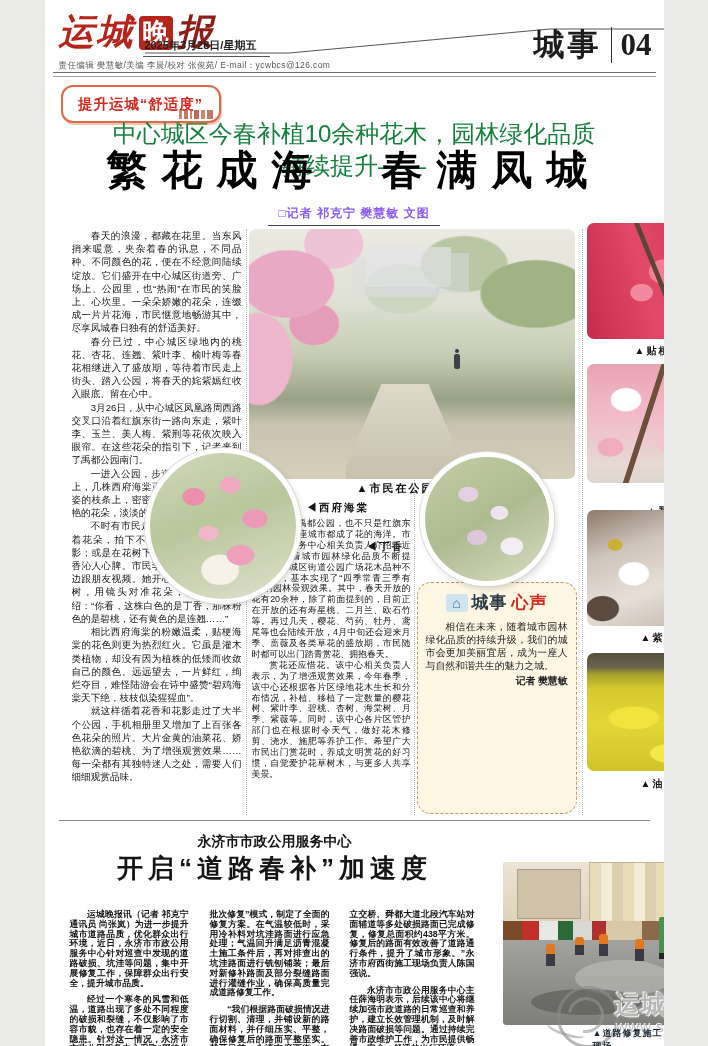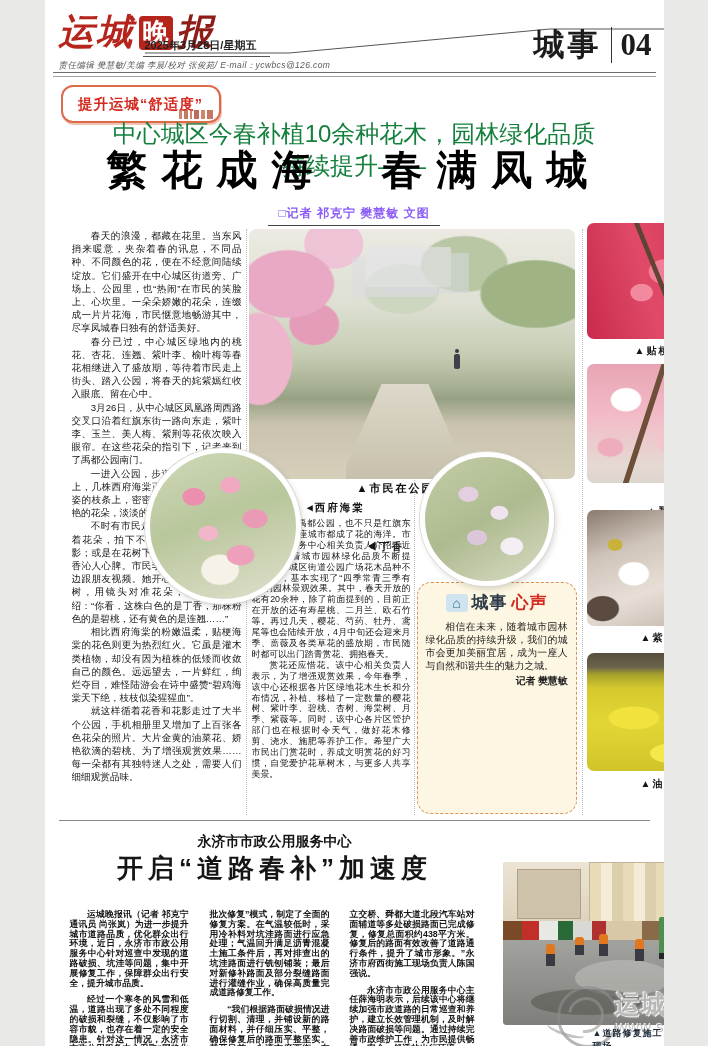--- a/index.html
+++ b/index.html
@@ -10,21 +10,21 @@
   .logo .l1{font-family:"Liberation Serif",serif;font-style:italic;font-weight:bold;font-size:36px;color:#b5251c;letter-spacing:2px;}
   .logo .l2{display:inline-block;width:34px;height:34px;background:#b5251c;color:#fff;font-family:"Liberation Serif",serif;
             font-weight:bold;font-size:26px;line-height:34px;text-align:center;border-radius:4px;margin:0 2px;}
   .logo .l3{font-family:"Liberation Serif",serif;font-style:italic;font-weight:bold;font-size:36px;color:#8d1d16;}
   .date{position:absolute;left:98px;top:38px;font-size:11px;font-weight:bold;color:#222;
         border-bottom:1.4px solid #555;padding:0 14px 3px 2px;}
   .hdr-svg{position:absolute;left:0;top:0;width:708px;height:80px;pointer-events:none;}
   .section{position:absolute;right:12px;top:24px;display:flex;align-items:baseline;font-family:"Liberation Serif",serif;color:#1c1c1c;}
   .section .sec-name{font-size:31px;font-weight:bold;letter-spacing:3px;}
   .section .sec-no{font-size:31px;font-weight:bold;border-left:1.4px solid #333;margin-left:9px;padding-left:9px;}
-  .staff{position:absolute;left:14px;top:60px;font-size:8.5px;color:#585858;letter-spacing:.4px;font-style:italic;}
+  .staff{position:absolute;left:14px;top:60px;font-size:8.5px;color:#585858;letter-spacing:.4px;}
   .mast-rule{position:absolute;left:8px;right:8px;top:72px;height:3px;border-top:1.6px solid #6d6d6d;border-bottom:1px solid #a3a3a3;}
   
   .badge{position:absolute;left:16px;top:85px;width:156px;height:34px;border:2px solid #dd6a48;border-radius:12px;
          background:#fff;box-shadow:1px 2px 0 #f0c4b2;display:flex;align-items:center;justify-content:center;}
   .badge .bl{font-size:14.5px;font-weight:bold;color:#d42a20;letter-spacing:1px;}
   .badge .sky{position:absolute;right:6px;bottom:2px;width:34px;height:9px;opacity:.8;
     background:linear-gradient(90deg,#c4664a 0 3px,transparent 3px 5px,#b5573c 5px 9px,transparent 9px 11px,#c4664a 11px 13px,transparent 13px 15px,#a84a32 15px 20px,transparent 20px 22px,#c4664a 22px 26px,transparent 26px 28px,#b5573c 28px 34px);}
   
   .kicker{position:absolute;left:60px;right:60px;top:118px;text-align:center;font-size:24px;font-weight:normal;color:#15803d;}
   .title{position:absolute;left:0;right:0;top:143px;text-align:center;font-size:41px;font-weight:bold;color:#000;letter-spacing:14px;}
@@ -63,21 +63,21 @@
     radial-gradient(16px 12px at 40% 55%,#f2b6ca 60%,transparent 66%),
     radial-gradient(22px 16px at 62% 70%,#ee9fba 60%,transparent 66%),
     radial-gradient(30px 24px at 48% 80%,#f6f2e8 60%,transparent 66%),
     linear-gradient(160deg,#cfd8b8 0%,#b9c79c 45%,#dfe0cc 100%);}
   .circB{left:375px;top:452px;width:124px;height:124px;background:
     radial-gradient(16px 12px at 35% 30%,#e3cfe0 60%,transparent 66%),
     radial-gradient(14px 11px at 60% 45%,#efe4ee 60%,transparent 66%),
     radial-gradient(16px 12px at 42% 65%,#dcc6da 60%,transparent 66%),
     radial-gradient(18px 14px at 70% 72%,#f3eef4 60%,transparent 66%),
     linear-gradient(150deg,#c3cda6 0%,#aebb90 50%,#d8dcc4 100%);}
-  .capA{position:absolute;left:262px;top:501px;font-family:Liberation Mono, monospace;font-size:10.5px;font-weight:bold;letter-spacing:2px;z-index:4;}
+  .capA{position:absolute;left:262px;top:501px;font-family:Liberation Serif, serif;font-size:10.5px;font-weight:bold;letter-spacing:2px;z-index:4;}
   .capB{position:absolute;left:322px;top:540px;font-family:"Liberation Serif",serif;font-size:10.5px;font-weight:bold;letter-spacing:2px;z-index:4;}
   
   .voice{position:absolute;left:372px;top:582px;width:160px;height:232px;border:1.6px dashed #d89058;border-radius:14px;
          background:#fdf6e2;padding:6px 8px;box-sizing:border-box;overflow:hidden;z-index:2;}
   .voice-badge{display:flex;align-items:center;justify-content:center;gap:4px;margin:2px 0 6px;}
   .voice-house{display:inline-block;width:22px;height:18px;background:#cfe4ee;border-radius:3px;color:#2d6a8a;
                font-size:14px;line-height:18px;text-align:center;font-weight:bold;}
   .voice-t1{font-size:17px;font-weight:bold;color:#2b3a46;letter-spacing:1px;}
   .voice-t2{font-size:17px;font-weight:bold;color:#d42a20;letter-spacing:1px;}
   .voice p{margin:0;font-family:"Liberation Serif",serif;font-size:9.9px;line-height:13px;text-indent:2em;color:#222;text-align:justify;}

